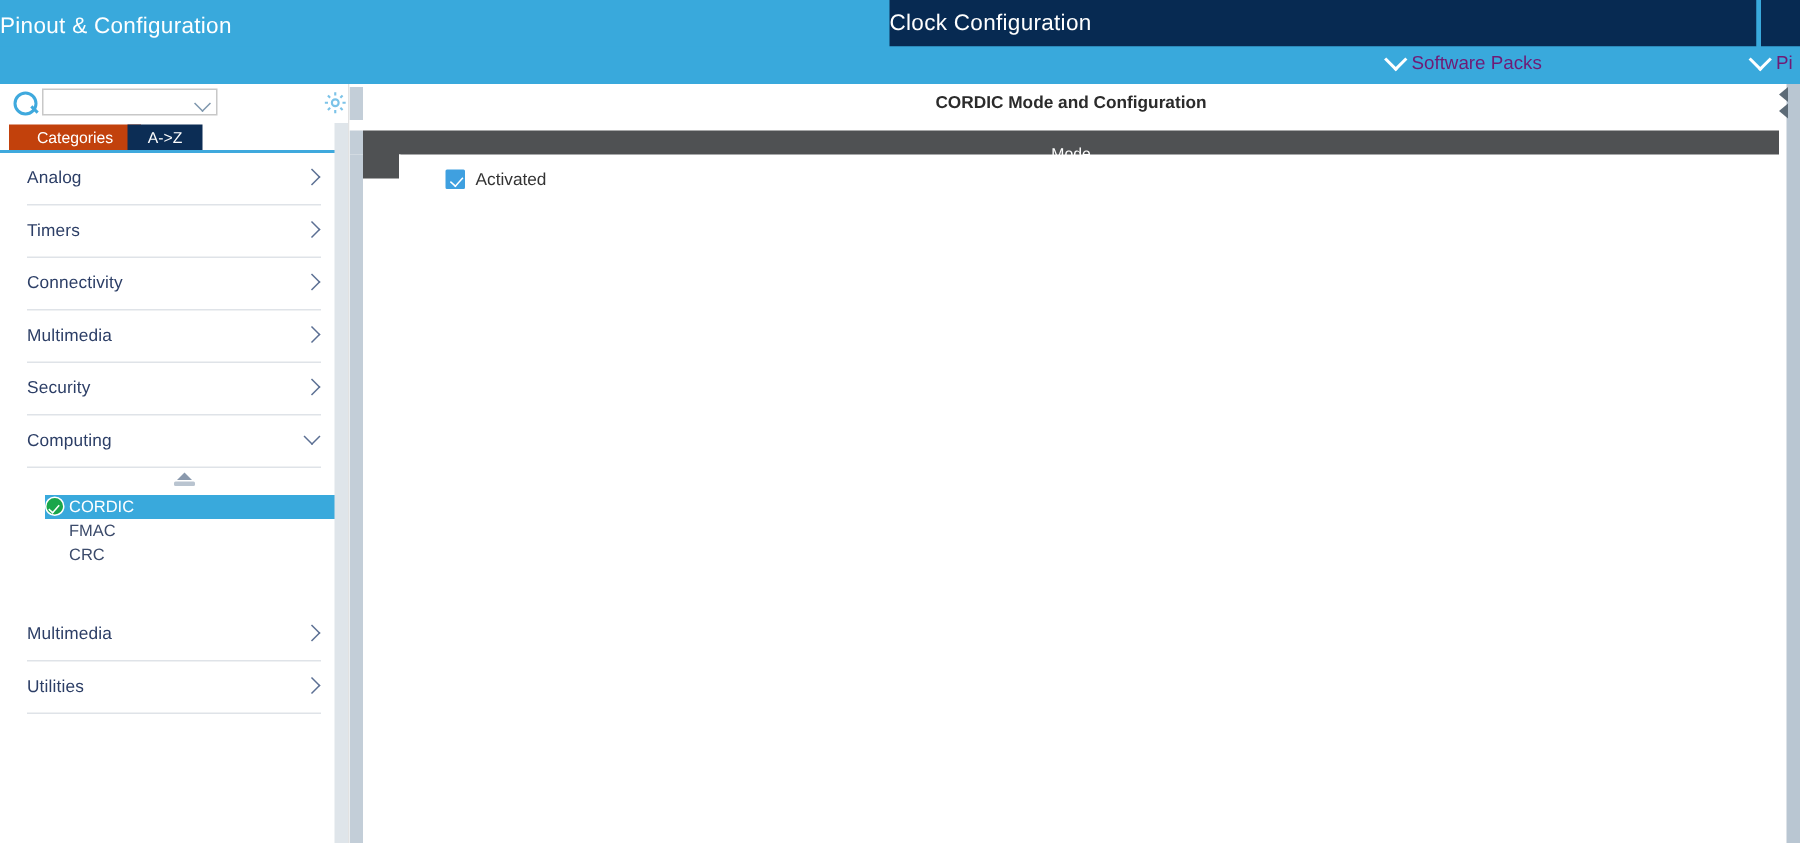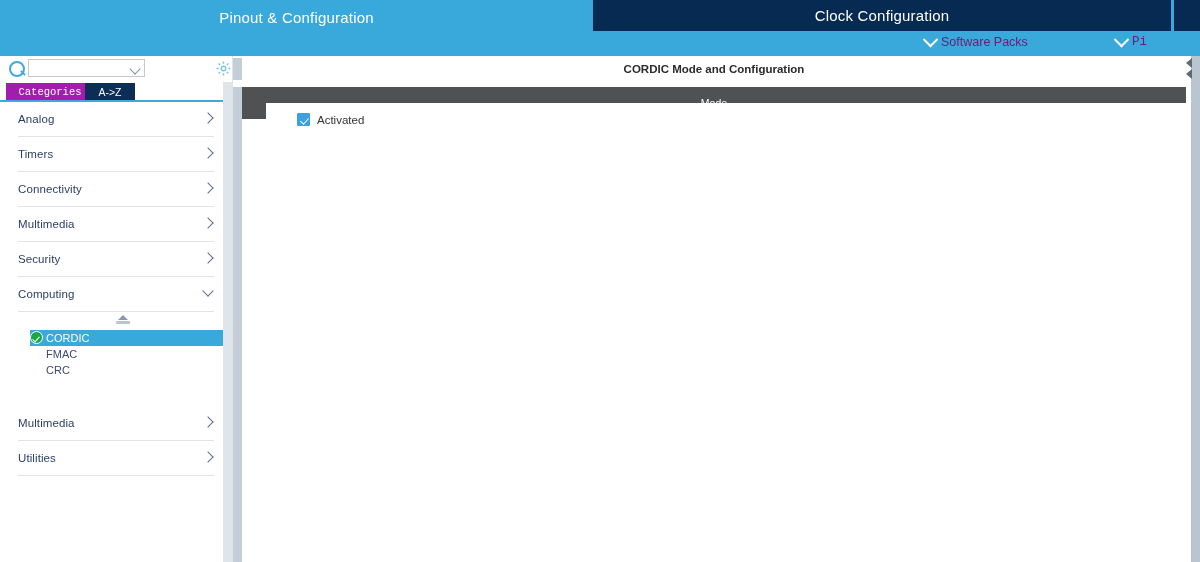--- a/index.html
+++ b/index.html
@@ -26,21 +26,20 @@
     left: 0; top: 0;
     width: 1200px; height: 56px;
     background: #39a9dc;
   }
   .tab-main {
     position: absolute;
     top: 0;
     height: 32px;
     display: flex;
     align-items: center;
-    justify-content: center;
     color: #ffffff;
     font-size: 15px;
     letter-spacing: 0.2px;
     cursor: default;
   }
   .tab-pinout {
     left: 0;
     width: 593px;
     background: #39a9dc;
     height: 34px;
@@ -74,21 +73,21 @@
     position: absolute;
     top: 4px;
     display: flex;
     align-items: center;
     gap: 5px;
     color: #701a75;
     font-size: 12.5px;
     cursor: default;
   }
   .sub-software { left: 925px; }
-  .sub-pin { left: 1116px; font-family: Liberation Mono, monospace; }
+  .sub-pin { left: 1168px; }
   .chev-down {
     display: inline-block;
     width: 9px; height: 9px;
     border-right: 2px solid #ffffff;
     border-bottom: 2px solid #ffffff;
     transform: rotate(45deg) translate(-2px,-2px);
   }
 
   
   .sidebar {
@@ -165,22 +164,21 @@
     height: 17px;
     display: flex;
     align-items: center;
     justify-content: center;
     font-size: 10.5px;
     color: #ffffff;
     cursor: default;
   }
   .sb-tab-categories {
     left: 6px; width: 88px;
-    background: #a21caf;
-    font-family: Liberation Mono, monospace;
+    background: #c2410c;
   }
   .sb-tab-az {
     left: 85px; width: 50px;
     background: #0c2d55;
   }
   .sb-tabs-underline {
     position: absolute;
     left: 0; top: 17px;
     width: 232px; height: 2px;
     background: #3fa9dd;

